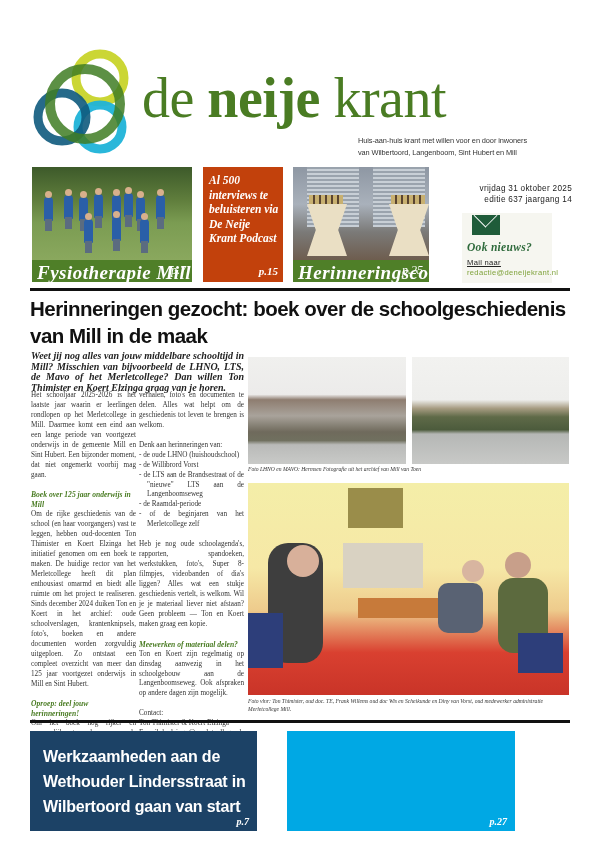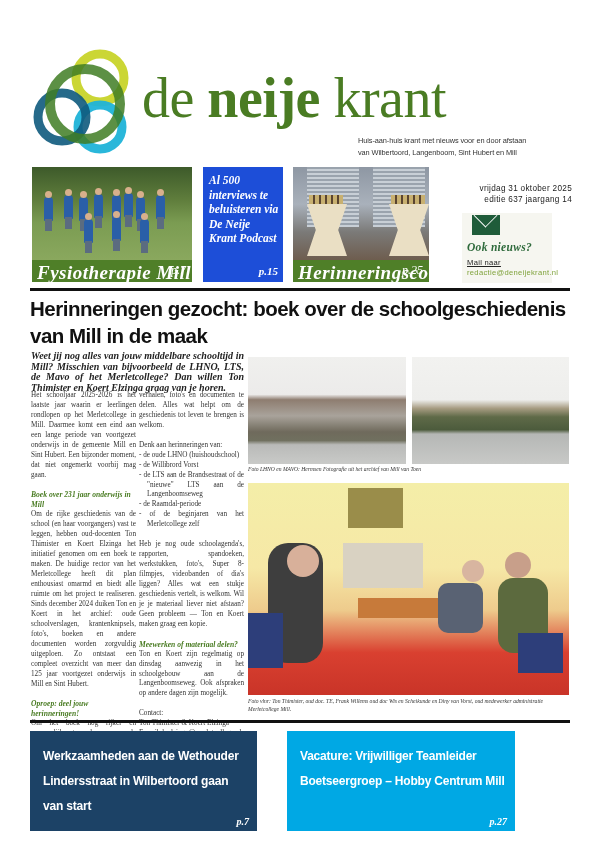--- a/index.html
+++ b/index.html
@@ -16,21 +16,21 @@
   .teaser { position: absolute; top: 167px; height: 115px; overflow: hidden; }
   .teaser .photo { position: absolute; left: 0; top: 0; right: 0; bottom: 22px; }
   .teaser .caption-bar { position: absolute; left: 0; right: 0; bottom: 0; height: 22px; background: #4f7f28; color: #fff; font-family: "Liberation Serif", serif; font-style: italic; font-weight: bold; }
   .caption-bar .cap { position: absolute; left: 5px; top: 2px; font-size: 19px; letter-spacing: 0.5px; }
   .caption-bar .pg { position: absolute; right: 6px; top: 3px; font-size: 12px; font-weight: normal; }
   .t1 { left: 32px; width: 160px; }
   .t1 .photo { background: linear-gradient(180deg, #3d5a2a 0%, #5f7d3c 35%, #7b9c52 60%, #8aa85e 100%); }
   .person { position: absolute; width: 9px; height: 24px; background: #2a5fa8; border-radius: 4px 4px 1px 1px; }
   .person::before { content: ""; position: absolute; left: 1px; top: -6px; width: 7px; height: 7px; border-radius: 50%; background: #d8b08c; }
   .person::after { content: ""; position: absolute; left: 1px; top: 22px; width: 7px; height: 12px; background: #5b6c80; }
-  .t2 { left: 203px; width: 80px; background: #1d4ed8; }
+  .t2 { left: 203px; width: 80px; background: #c2410c; }
   .t2 .txt { position: absolute; left: 6px; top: 6px; right: 4px; color: #fff; font-style: italic; font-weight: bold; font-size: 11.5px; line-height: 14.5px; }
   .t2 .pg { position: absolute; right: 5px; bottom: 5px; color: #fff; font-style: italic; font-weight: bold; font-size: 11px; text-align: center; }
   .t3 { left: 293px; width: 136px; }
   .t3 .photo { background: linear-gradient(180deg, #8e97a3 0%, #a9b1bb 40%, #7b7a78 70%, #6e5d4e 100%); }
   .blind { position: absolute; top: 0; width: 52px; height: 60px; background: repeating-linear-gradient(0deg, #c8cfd6 0 2px, #9aa3ad 2px 4px); }
   .table-c { position: absolute; width: 40px; height: 52px; bottom: 4px; background: #eadfc4; clip-path: polygon(0 0,100% 0,78% 50%,100% 100%,0 100%,22% 50%); }
   .candles { position: absolute; width: 34px; height: 10px; background: repeating-linear-gradient(90deg, #c8b070 0 4px, #5a4430 4px 6px); }
 
   .dateblock { position: absolute; left: 462px; top: 184px; text-align: right; width: 110px; font-family: "Liberation Sans", sans-serif; font-size: 8.2px; line-height: 10.5px; color: #222; letter-spacing: 0.3px; }
   .newsbox { position: absolute; left: 462px; top: 213px; width: 90px; height: 70px; background: #f6f6f0; }
@@ -53,40 +53,40 @@
   .c2 { left: 139px; }
 
   .img-a { position: absolute; left: 248px; top: 357px; width: 158px; height: 107px; background: linear-gradient(180deg, #f0f0ee 0%, #ecebea 35%, #8e7d70 40%, #a9a39b 55%, #6f6a5c 70%, #70705f 78%, #b9bab8 82%, #c9cac8 100%); }
   .img-b { position: absolute; left: 412px; top: 357px; width: 157px; height: 107px; background: linear-gradient(180deg, #f2f2f0 0%, #eeeeec 40%, #a79c82 48%, #5f6a48 56%, #4c5b3c 68%, #b5b7b5 72%, #c8c9c7 100%); }
   .cap-a { position: absolute; left: 248px; top: 466px; font-style: italic; font-size: 5.6px; color: #333; white-space: nowrap; }
   .img-c { position: absolute; left: 248px; top: 483px; width: 321px; height: 212px; background: linear-gradient(180deg, #f4eea8 0%, #f6e8a6 40%, #eecb8c 60%, #d94030 80%, #c93428 100%); overflow: hidden; }
   .cap-c { position: absolute; left: 248px; top: 697px; width: 322px; font-style: italic; font-size: 5.6px; line-height: 8px; color: #333; }
 
   
   .box { position: absolute; top: 731px; height: 100px; color: #fff; font-family: "Liberation Sans", sans-serif; font-weight: bold; }
-  .box .bt { position: absolute; left: 13px; top: 13px; right: 10px; font-size: 12px; line-height: 25px; letter-spacing: -0.2px; }
+  .box .bt { position: absolute; left: 13px; top: 13px; right: 10px; font-size: 16px; line-height: 25px; letter-spacing: -0.2px; }
   .box .pg { position: absolute; right: 8px; bottom: 4px; font-family: "Liberation Serif", serif; font-style: italic; font-size: 10px; font-weight: bold; }
   .b1 { left: 30px; width: 227px; background: #1c4266; }
   .b2 { left: 287px; width: 227px; background: #00a8e4; }
   .b2 { left: 287px; width: 228px; }
 </style>
 </head>
 <body>
 
 <div class="logo">
   <svg width="110" height="115" viewBox="0 0 110 115">
     <circle cx="70" cy="34" r="24" fill="none" stroke="#c8d42a" stroke-width="9" opacity="0.95"></circle>
     <circle cx="70" cy="83" r="22" fill="none" stroke="#1fb3d8" stroke-width="9" opacity="0.95"></circle>
     <circle cx="32" cy="73" r="24" fill="none" stroke="#0e5a7d" stroke-width="9" opacity="0.9"></circle>
     <circle cx="55" cy="60" r="35" fill="none" stroke="#3f7d23" stroke-width="10" opacity="0.85"></circle>
   </svg>
 </div>
 <div class="title"><span>de</span> <span class="bold">neije</span> <span>krant</span></div>
 <div class="tagline">
-  <div>Huis-aan-huis krant met nieuws voor en door afstaan</div>
+  <div>Huis-aan-huis krant met willen voor en door inwoners</div>
   <div>van Wilbertoord, Langenboom, Sint Hubert en Mill</div>
 </div>
 
 <div class="teaser t1">
   <div class="photo">
     <div class="person" style="left:12px;top:30px;"></div>
     <div class="person" style="left:32px;top:28px;"></div>
     <div class="person" style="left:47px;top:30px;"></div>
     <div class="person" style="left:62px;top:27px;"></div>
     <div class="person" style="left:80px;top:28px;"></div>
@@ -134,21 +134,21 @@
   <div class="m1">Mail naar</div>
   <div class="m2">redactie@deneijekrant.nl</div>
 </div>
 
 <div class="rule" style="top:288px;"></div>
 <h1 class="headline">Herinneringen gezocht: boek over de schoolgeschiedenis van Mill in de maak</h1>
 <div class="lead">Weet jij nog alles van jouw middelbare schooltijd in Mill? Misschien van bijvoorbeeld de LHNO, LTS, de Mavo of het Merletcollege? Dan willen Ton Thimister en Koert Elzinga graag van je horen.</div>
 
 <div class="col c1">
   <p>Het schooljaar 2025-2026 is het laatste jaar waarin er leerlingen rondlopen op het Merletcollege in Mill. Daarmee komt een eind aan een lange periode van voortgezet onderwijs in de gemeente Mill en Sint Hubert. Een bijzonder moment, dat niet ongemerkt voorbij mag gaan.</p>
-  <div class="sub">Boek over 231 jaar onderwijs in Mill</div>
+  <div class="sub">Boek over 125 jaar onderwijs in Mill</div>
   <p>Om de rijke geschiedenis van de school (en haar voorgangers) vast te leggen, hebben oud-docenten Ton Thimister en Koert Elzinga het initiatief genomen om een boek te maken. De huidige rector van het Merletcollege heeft dit plan enthousiast omarmd en biedt alle ruimte om het project te realiseren. Sinds december 2024 duiken Ton en Koert in het archief: oude schoolverslagen, krantenknipsels, foto's, boeken en andere documenten worden zorgvuldig uitgeploen. Zo ontstaat een compleet overzicht van meer dan 125 jaar voortgezet onderwijs in Mill en Sint Hubert.</p>
   <div class="sub">Oproep: deel jouw herinneringen!</div>
   <p>Om het boek nog rijker en persoonlijker te maken, roepen de initiatiefnemers oud-leerlingen en (oud-)medewerkers op om hun</p>
 </div>
 
 <div class="col c2">
   <p>verhalen, foto's en documenten te delen. Alles wat helpt om de geschiedenis tot leven te brengen is welkom.</p>
   <div>Denk aan herinneringen van:</div>
   <ul>
     <li>- de oude LHNO (huishoudschool)</li>
@@ -185,15 +185,14 @@
 </div>
 <div class="cap-c">Foto vlnr: Ton Thimister, oud doc. TE, Frank Willems oud doc Wis en Scheikunde en Diny van Vorst, oud medewerker administratie Merletcollege Mill.</div>
 
 <div class="rule" style="top:720px;"></div>
 
 <div class="box b1">
   <div class="bt">Werkzaamheden aan de Wethouder Lindersstraat in Wilbertoord gaan van start</div>
   <div class="pg">p.7</div>
 </div>
 <div class="box b2">
-  <div class="bt">Vacature: Vrijwilliger Teamleider Boetseergroep – Hobby Centrum Mill</div>
   <div class="pg">p.27</div>
 </div>
 
 </body></html>

